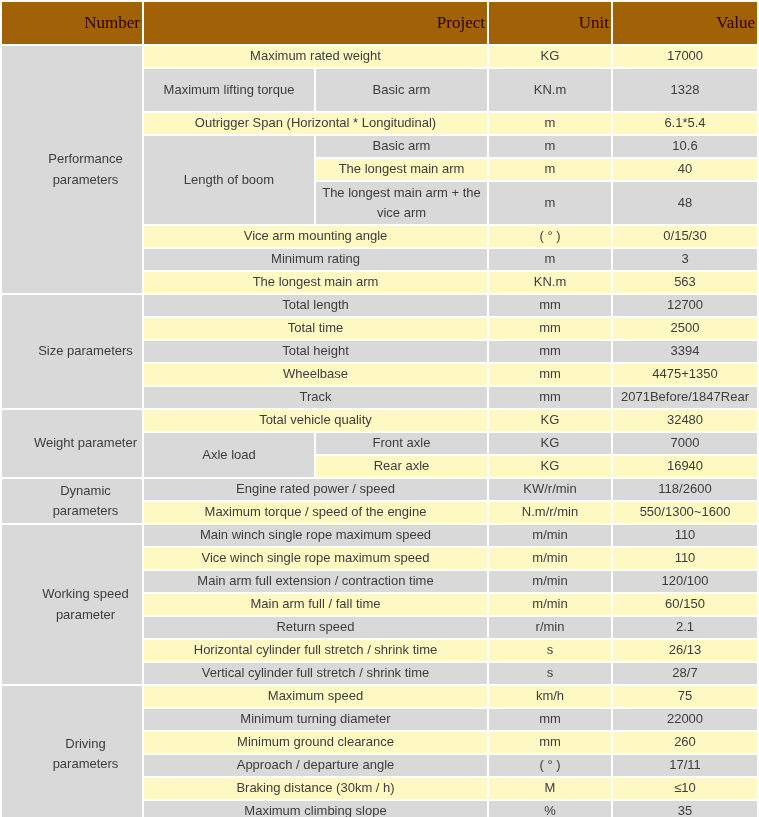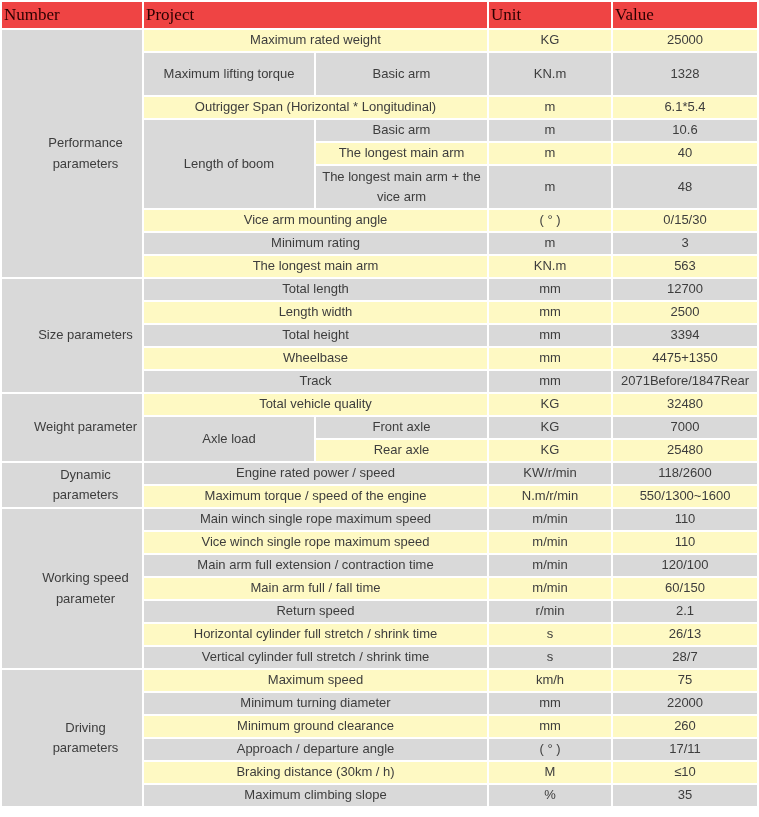--- a/index.html
+++ b/index.html
@@ -11,27 +11,27 @@
     width: 759px;
     font-family: "Liberation Sans", sans-serif;
     color: #3d3d3d;
   }
   col.c-num   { width: 140px; }
   col.c-proja { width: 170px; }
   col.c-projb { width: 171px; }
   col.c-unit  { width: 122px; }
   col.c-val   { width: 144px; }
   th {
-    background: #ef4444;
+    background: #a16207;
     color: #2b0000;
     font-family: "Liberation Serif", serif;
     font-weight: normal;
     font-size: 17px;
-    height: 26px;
-    text-align: left;
+    height: 42px;
+    text-align: right;
     padding: 0 2px;
   }
   td {
     height: 21px;
     text-align: center;
     vertical-align: middle;
     font-size: 13px;
     line-height: 1.55;
     padding: 0 3px;
     overflow: hidden;
@@ -58,21 +58,21 @@
       <th colspan="2">Project</th>
       <th>Unit</th>
       <th>Value</th>
     </tr>
   </thead>
   <tbody>
       <tr>
         <td class="num" rowspan="9">Performance parameters</td>
         <td class="light" colspan="2">Maximum rated weight</td>
         <td class="light">KG</td>
-        <td class="light">25000</td>
+        <td class="light">17000</td>
       </tr>
       <tr class="tall">
         <td class="dark">Maximum lifting torque</td>
         <td class="dark">Basic arm</td>
         <td class="dark">KN.m</td>
         <td class="dark">1328</td>
       </tr>
       <tr>
         <td class="light" colspan="2">Outrigger Span (Horizontal * Longitudinal)</td>
         <td class="light">m</td>
@@ -109,21 +109,21 @@
         <td class="light">KN.m</td>
         <td class="light">563</td>
       </tr>
       <tr>
         <td class="num" rowspan="5">Size parameters</td>
         <td class="dark" colspan="2">Total length</td>
         <td class="dark">mm</td>
         <td class="dark">12700</td>
       </tr>
       <tr>
-        <td class="light" colspan="2">Length width</td>
+        <td class="light" colspan="2">Total time</td>
         <td class="light">mm</td>
         <td class="light">2500</td>
       </tr>
       <tr>
         <td class="dark" colspan="2">Total height</td>
         <td class="dark">mm</td>
         <td class="dark">3394</td>
       </tr>
       <tr>
         <td class="light" colspan="2">Wheelbase</td>
@@ -143,21 +143,21 @@
       </tr>
       <tr>
         <td class="dark" rowspan="2">Axle load</td>
         <td class="dark">Front axle</td>
         <td class="dark">KG</td>
         <td class="dark">7000</td>
       </tr>
       <tr>
         <td class="light">Rear axle</td>
         <td class="light">KG</td>
-        <td class="light">25480</td>
+        <td class="light">16940</td>
       </tr>
       <tr>
         <td class="num" rowspan="2">Dynamic parameters</td>
         <td class="dark" colspan="2">Engine rated power / speed</td>
         <td class="dark">KW/r/min</td>
         <td class="dark">118/2600</td>
       </tr>
       <tr>
         <td class="light" colspan="2">Maximum torque / speed of the engine</td>
         <td class="light">N.m/r/min</td>

